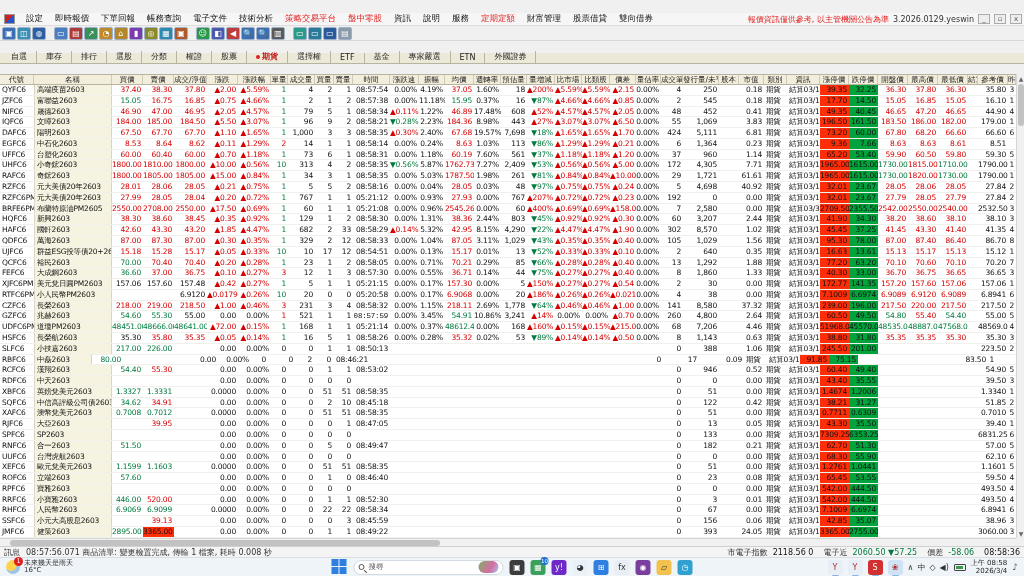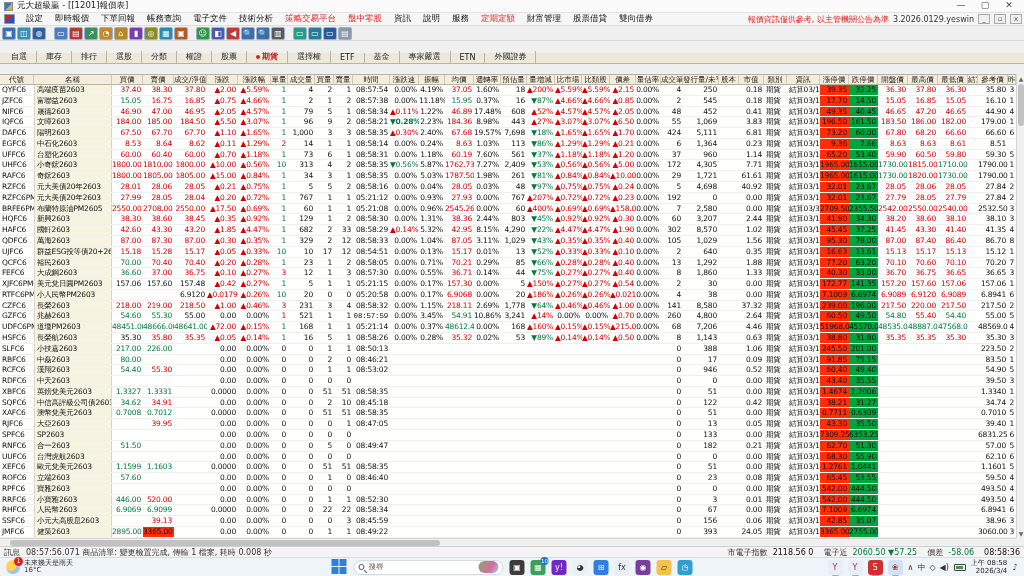--- a/index.html
+++ b/index.html
@@ -101,29 +101,20 @@
   .battery { width:12px; height:7px; border:1px solid #444; border-radius:1px; position:relative; }
   .battery::after { content:""; position:absolute; left:1px; top:1px; bottom:1px; width:7px; background:#3c9a46; }
   .clockblk { display:flex; flex-direction:column; font-size:7px; line-height:8px; text-align:right; color:#222; cursor:pointer; }
   .bell { font-size:9px; color:#444; cursor:pointer; }
 </style>
 </head>
 <body>
 
 <div class="win">
 
-  <div class="titlebar">
-    <span class="titleicon"></span>
-    <span class="titletext">元大超級贏 - [[1201]報價表]</span>
-    <span class="wincontrols">
-      <span class="wc">—</span>
-      <span class="wc">▢</span>
-      <span class="wc">✕</span>
-    </span>
-  </div>
 
   <div class="menubar">
     <span class="menuicon"></span>
     <span id="menu-items"><span class="menuitem">設定</span><span class="menuitem">即時報價</span><span class="menuitem">下單回報</span><span class="menuitem">帳務查詢</span><span class="menuitem">電子文件</span><span class="menuitem">技術分析</span><span class="menuitem hot">策略交易平台</span><span class="menuitem hot">盤中零股</span><span class="menuitem">資訊</span><span class="menuitem">說明</span><span class="menuitem">服務</span><span class="menuitem hot">定期定額</span><span class="menuitem">財富管理</span><span class="menuitem">股票借貸</span><span class="menuitem">雙向借券</span></span>
     <span class="menubar-right">
       <span class="disclaimer">報價資訊僅供參考, 以主管機關公告為準</span>
       <span class="version">3.2026.0129.yeswin</span>
       <span class="mdic">_</span>
       <span class="mdic">▫</span>
       <span class="mdic">x</span>
@@ -337,21 +328,21 @@
           <span class="td up" style="width: 31px;">184.00</span>
           <span class="td up" style="width: 31px;">185.00</span>
           <span class="td up" style="width: 33px;">184.50</span>
           <span class="td up" style="width: 31px;">▲5.50</span>
           <span class="td up" style="width: 33px;">▲3.07%</span>
           <span class="td down" style="width: 17px;">1</span>
           <span class="td" style="width: 27px;">96</span>
           <span class="td" style="width: 19px;">9</span>
           <span class="td" style="width: 19px;">2</span>
           <span class="td" style="width: 37px;">08:58:21</span>
-          <span class="td down" style="width: 29px; font-weight: bold;">▼0.28%</span>
+          <span class="td down" style="width: 29px;">▼0.28%</span>
           <span class="td" style="width: 26px;">2.23%</span>
           <span class="td up" style="width: 29px;">184.36</span>
           <span class="td" style="width: 27px;">8.98%</span>
           <span class="td" style="width: 26px;">443</span>
           <span class="td up" style="width: 28px;">▲27%</span>
           <span class="td up" style="width: 27px;">▲3.07%</span>
           <span class="td up" style="width: 28px;">▲3.07%</span>
           <span class="td up" style="width: 26px;">▲6.50</span>
           <span class="td" style="width: 25px;">0.00%</span>
           <span class="td" style="width: 22px;">55</span>
@@ -1162,21 +1153,21 @@
           <span class="td ld" style="width: 29px;">201.00</span>
           <span class="td" style="width: 30px;"></span>
           <span class="td" style="width: 30px;"></span>
           <span class="td" style="width: 30px;"></span>
           <span class="td" style="width: 10px;"></span>
           <span class="td" style="width: 30px;">223.50</span>
           <span class="td" style="width: 8px;">2</span>
         </div>
         <div class="tr">
           <span class="td left" style="width: 34px;">RBFC6</span>
-          <span class="td left name" style="width: 78px;">中磊2603</span>
+          <span class="td left name" style="width: 58px;">中磊2603</span>
           <span class="td down" style="width: 31px;">80.00</span>
           <span class="td" style="width: 31px;"></span>
           <span class="td" style="width: 33px;"></span>
           <span class="td" style="width: 31px;">0.00</span>
           <span class="td" style="width: 33px;">0.00%</span>
           <span class="td" style="width: 17px;">0</span>
           <span class="td" style="width: 27px;">0</span>
           <span class="td" style="width: 19px;">2</span>
           <span class="td" style="width: 19px;">0</span>
           <span class="td" style="width: 37px;">08:46:21</span>
@@ -1347,21 +1338,21 @@
           <span class="td" style="width: 20px;"></span>
           <span class="td" style="width: 25px;">0.42</span>
           <span class="td left" style="width: 23px;">期貨</span>
           <span class="td left" style="width: 33px;">結算03/18</span>
           <span class="td lu" style="width: 29px;">38.21</span>
           <span class="td ld" style="width: 29px;">31.27</span>
           <span class="td" style="width: 30px;"></span>
           <span class="td" style="width: 30px;"></span>
           <span class="td" style="width: 30px;"></span>
           <span class="td" style="width: 10px;"></span>
-          <span class="td" style="width: 30px;">34.74</span>
+          <span class="td" style="width: 30px;">51.85</span>
           <span class="td" style="width: 8px;">2</span>
         </div>
         <div class="tr">
           <span class="td left" style="width: 34px;">XAFC6</span>
           <span class="td left name" style="width: 78px;">澳幣兌美元2603</span>
           <span class="td down" style="width: 31px;">0.7008</span>
           <span class="td down" style="width: 31px;">0.7012</span>
           <span class="td" style="width: 33px;"></span>
           <span class="td" style="width: 31px;">0.0000</span>
           <span class="td" style="width: 33px;">0.00%</span>

